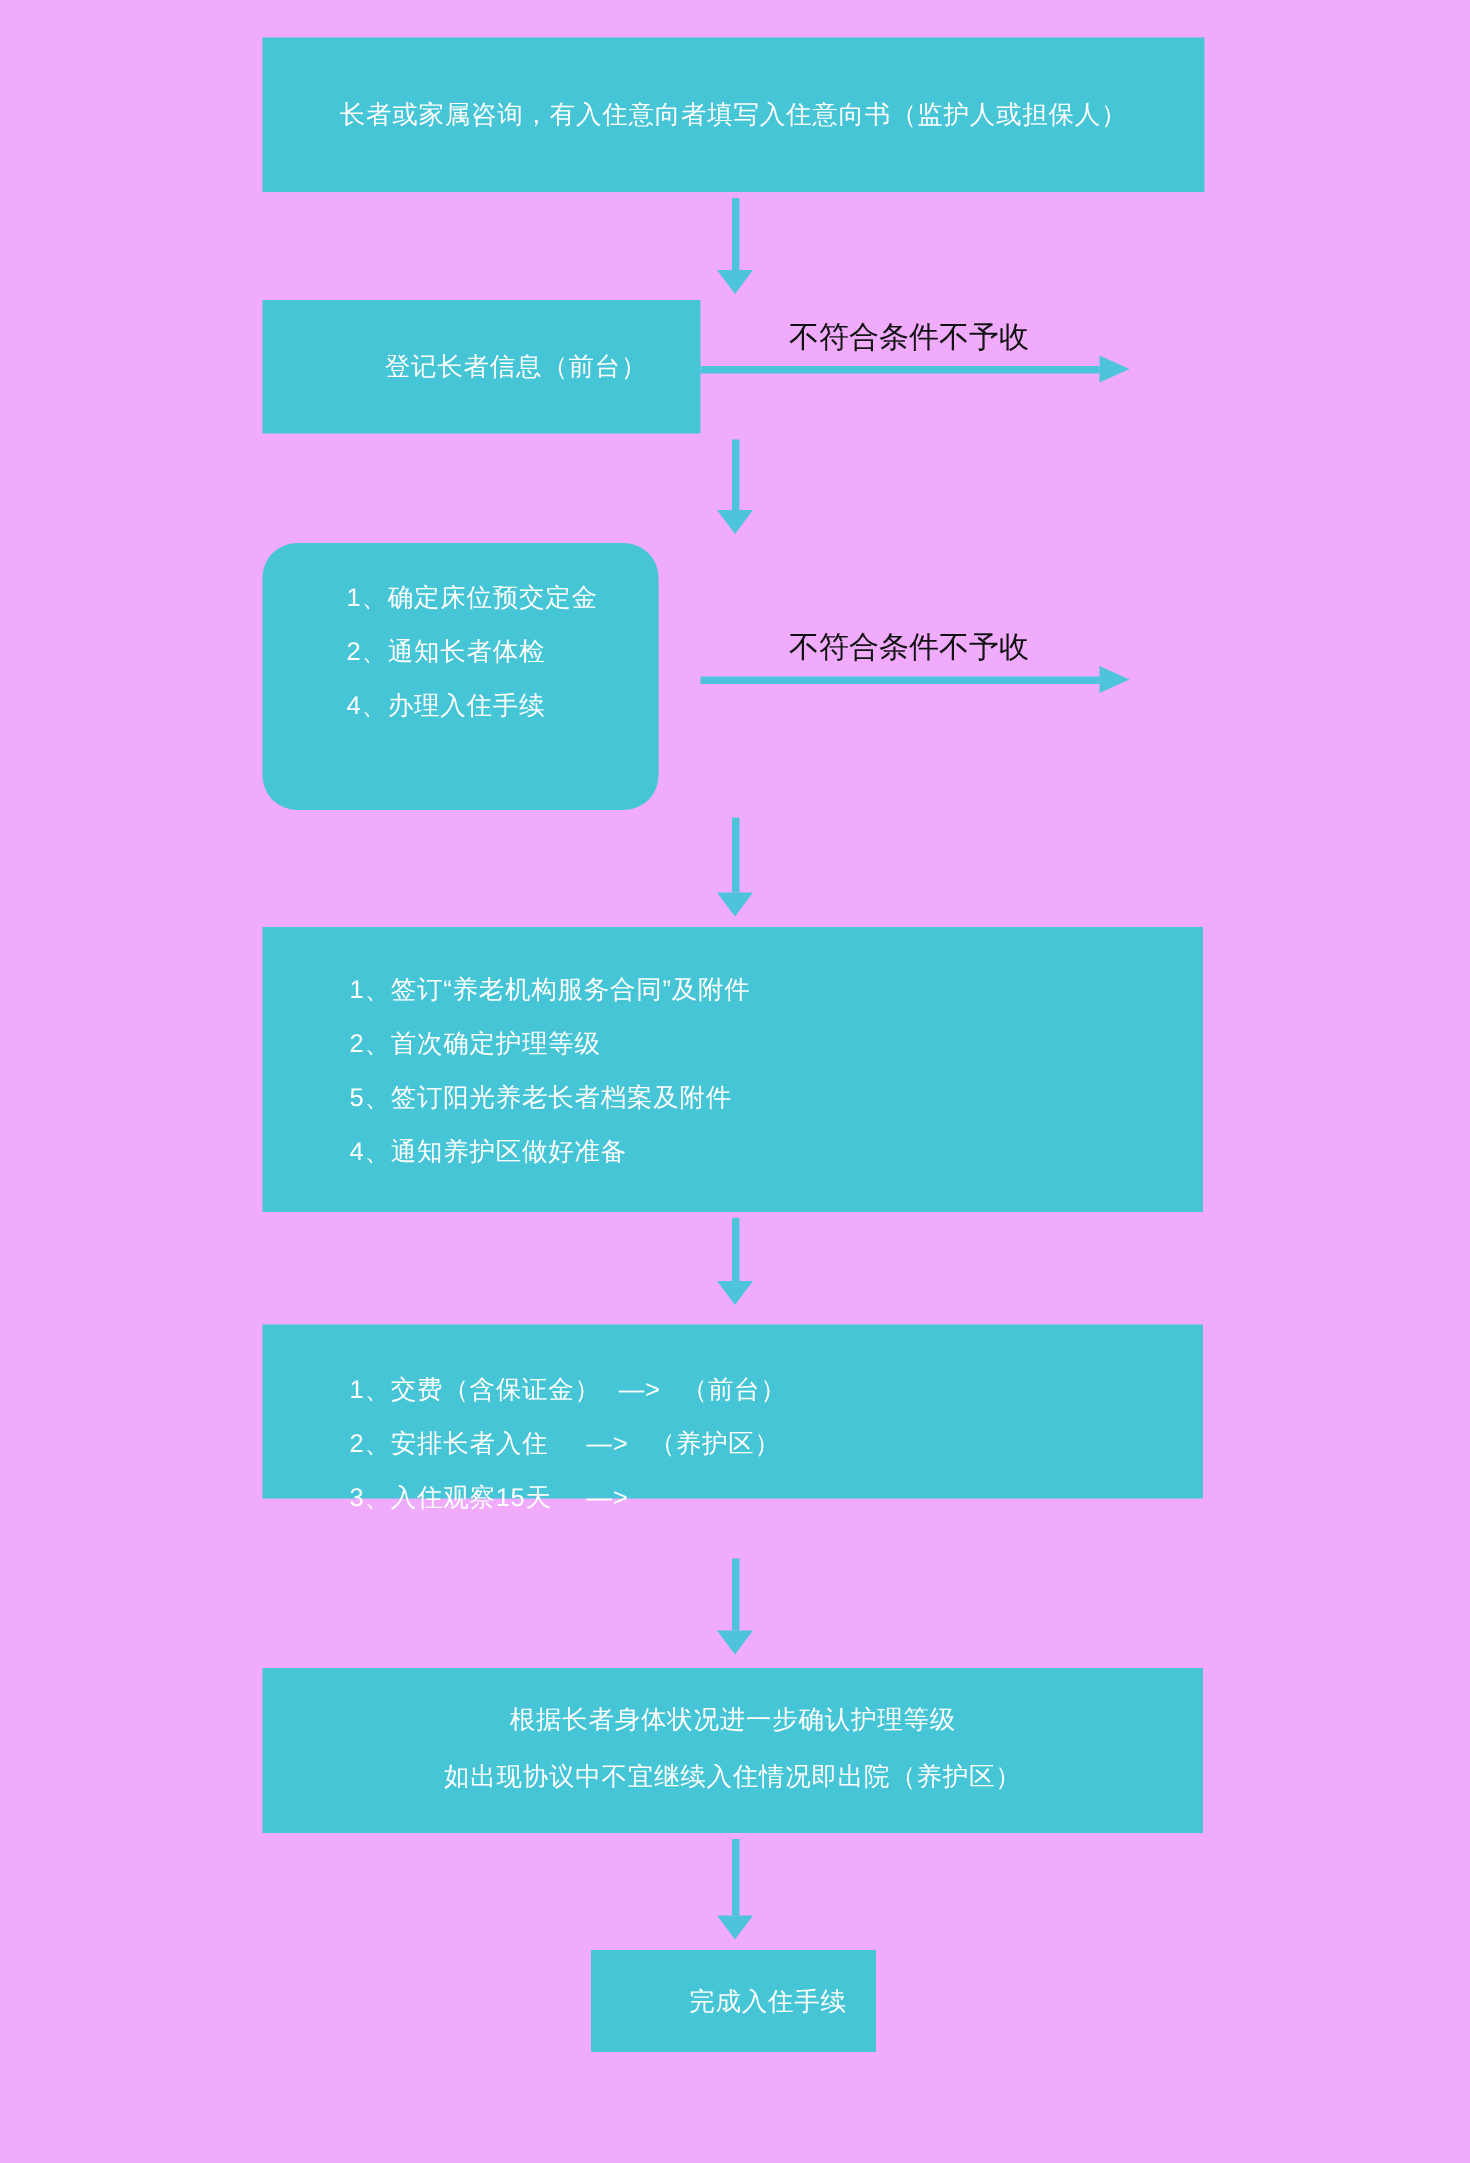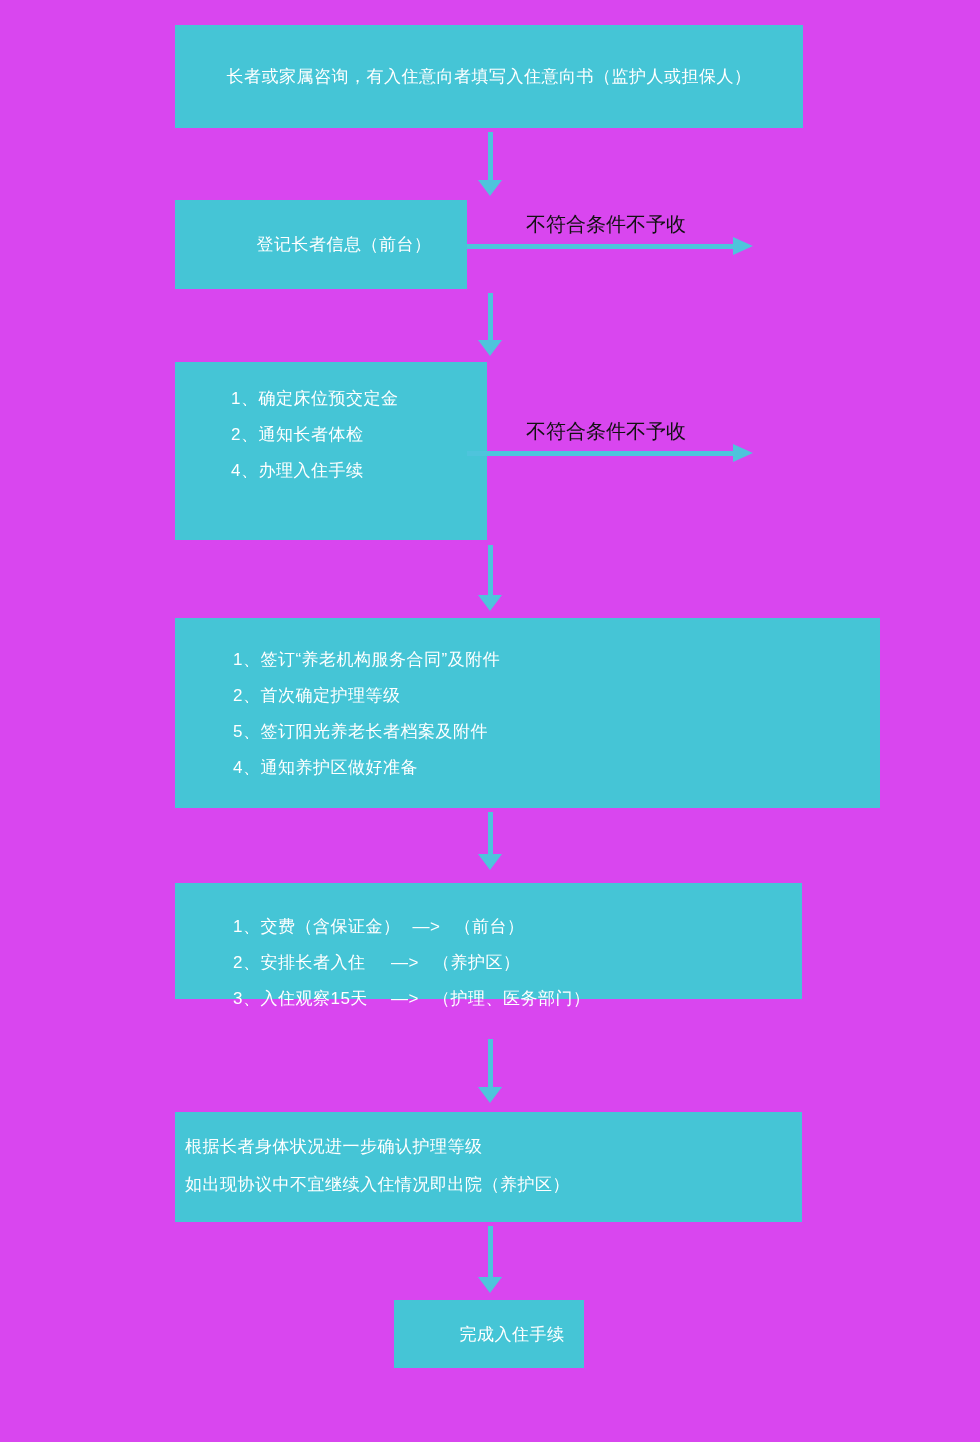--- a/index.html
+++ b/index.html
@@ -1,39 +1,39 @@
 <!DOCTYPE html>
 <html><head>
 <meta charset="utf-8">
 <style>
   html, body { margin: 0; padding: 0; background: #ffffff; }
   body {
     font-family: "Liberation Sans", "DejaVu Sans", sans-serif;
     width: 980px; height: 1442px; position: relative;
   }
-  .canvas { position: absolute; top: 0; left: 0; width: 980px; height: 1442px; background: #d946ef; }
+  .canvas { position: absolute; top: 0; left: 0; width: 980px; height: 1442px; background: #f0abfc; }
 
   .node {
     position: absolute;
     background: #45C5D6;
     color: #ffffff;
     font-size: 17px;
     letter-spacing: 0.5px;
     box-sizing: border-box;
     padding-left: 46px;
   }
   .center-box { display: flex; align-items: center; justify-content: center; text-align: center; }
 
   
   .n1 { left: 175px; top: 25px;  width: 628px; height: 103px; padding: 0 30px; }
   .n2 { left: 175px; top: 200px; width: 292px; height: 89px; }
-  .n3 { left: 175px; top: 362px; width: 312px; height: 178px; padding: 19px 10px 0 56px; }
-  .n4 { left: 175px; top: 618px; width: 705px; height: 190px; padding: 24px 10px 0 58px; }
+  .n3 { left: 175px; top: 362px; width: 264px; height: 178px; padding: 19px 10px 0 56px; border-radius: 23px; }
+  .n4 { left: 175px; top: 618px; width: 627px; height: 190px; padding: 24px 10px 0 58px; }
   .n5 { left: 175px; top: 883px; width: 627px; height: 116px; padding: 26px 10px 0 58px; }
-  .n6 { left: 175px; top: 1112px; width: 627px; height: 110px; padding: 16px 10px 0 10px; }
+  .n6 { left: 175px; top: 1112px; width: 627px; height: 110px; padding: 16px 10px 0 10px; text-align: center; }
   .n7 { left: 394px; top: 1300px; width: 190px; height: 68px; }
 
   .list-item { line-height: 36px; white-space: nowrap; }
   .n6 .line { line-height: 38px; }
 
   .row { display: flex; line-height: 36px; white-space: nowrap; }
   .row .lbl { flex: 0 0 146px; }
   .row .arr { flex: 0 0 54px; padding-left: 12px; box-sizing: border-box; }
 
   
@@ -140,21 +140,20 @@
       <span class="dst">（前台）</span>
     </div>
     <div class="row">
       <span class="lbl">2、安排长者入住</span>
       <span class="arr">—&gt;</span>
       <span class="dst">（养护区）</span>
     </div>
     <div class="row">
       <span class="lbl">3、入住观察15天</span>
       <span class="arr">—&gt;</span>
-      <span class="dst">（护理、医务部门）</span>
     </div>
   </div>
 
   <div class="varrow va5">
     <span class="shaft"></span>
     <span class="vhead"></span>
   </div>
 
   <div class="node n6">
     <div class="line">根据长者身体状况进一步确认护理等级</div>

